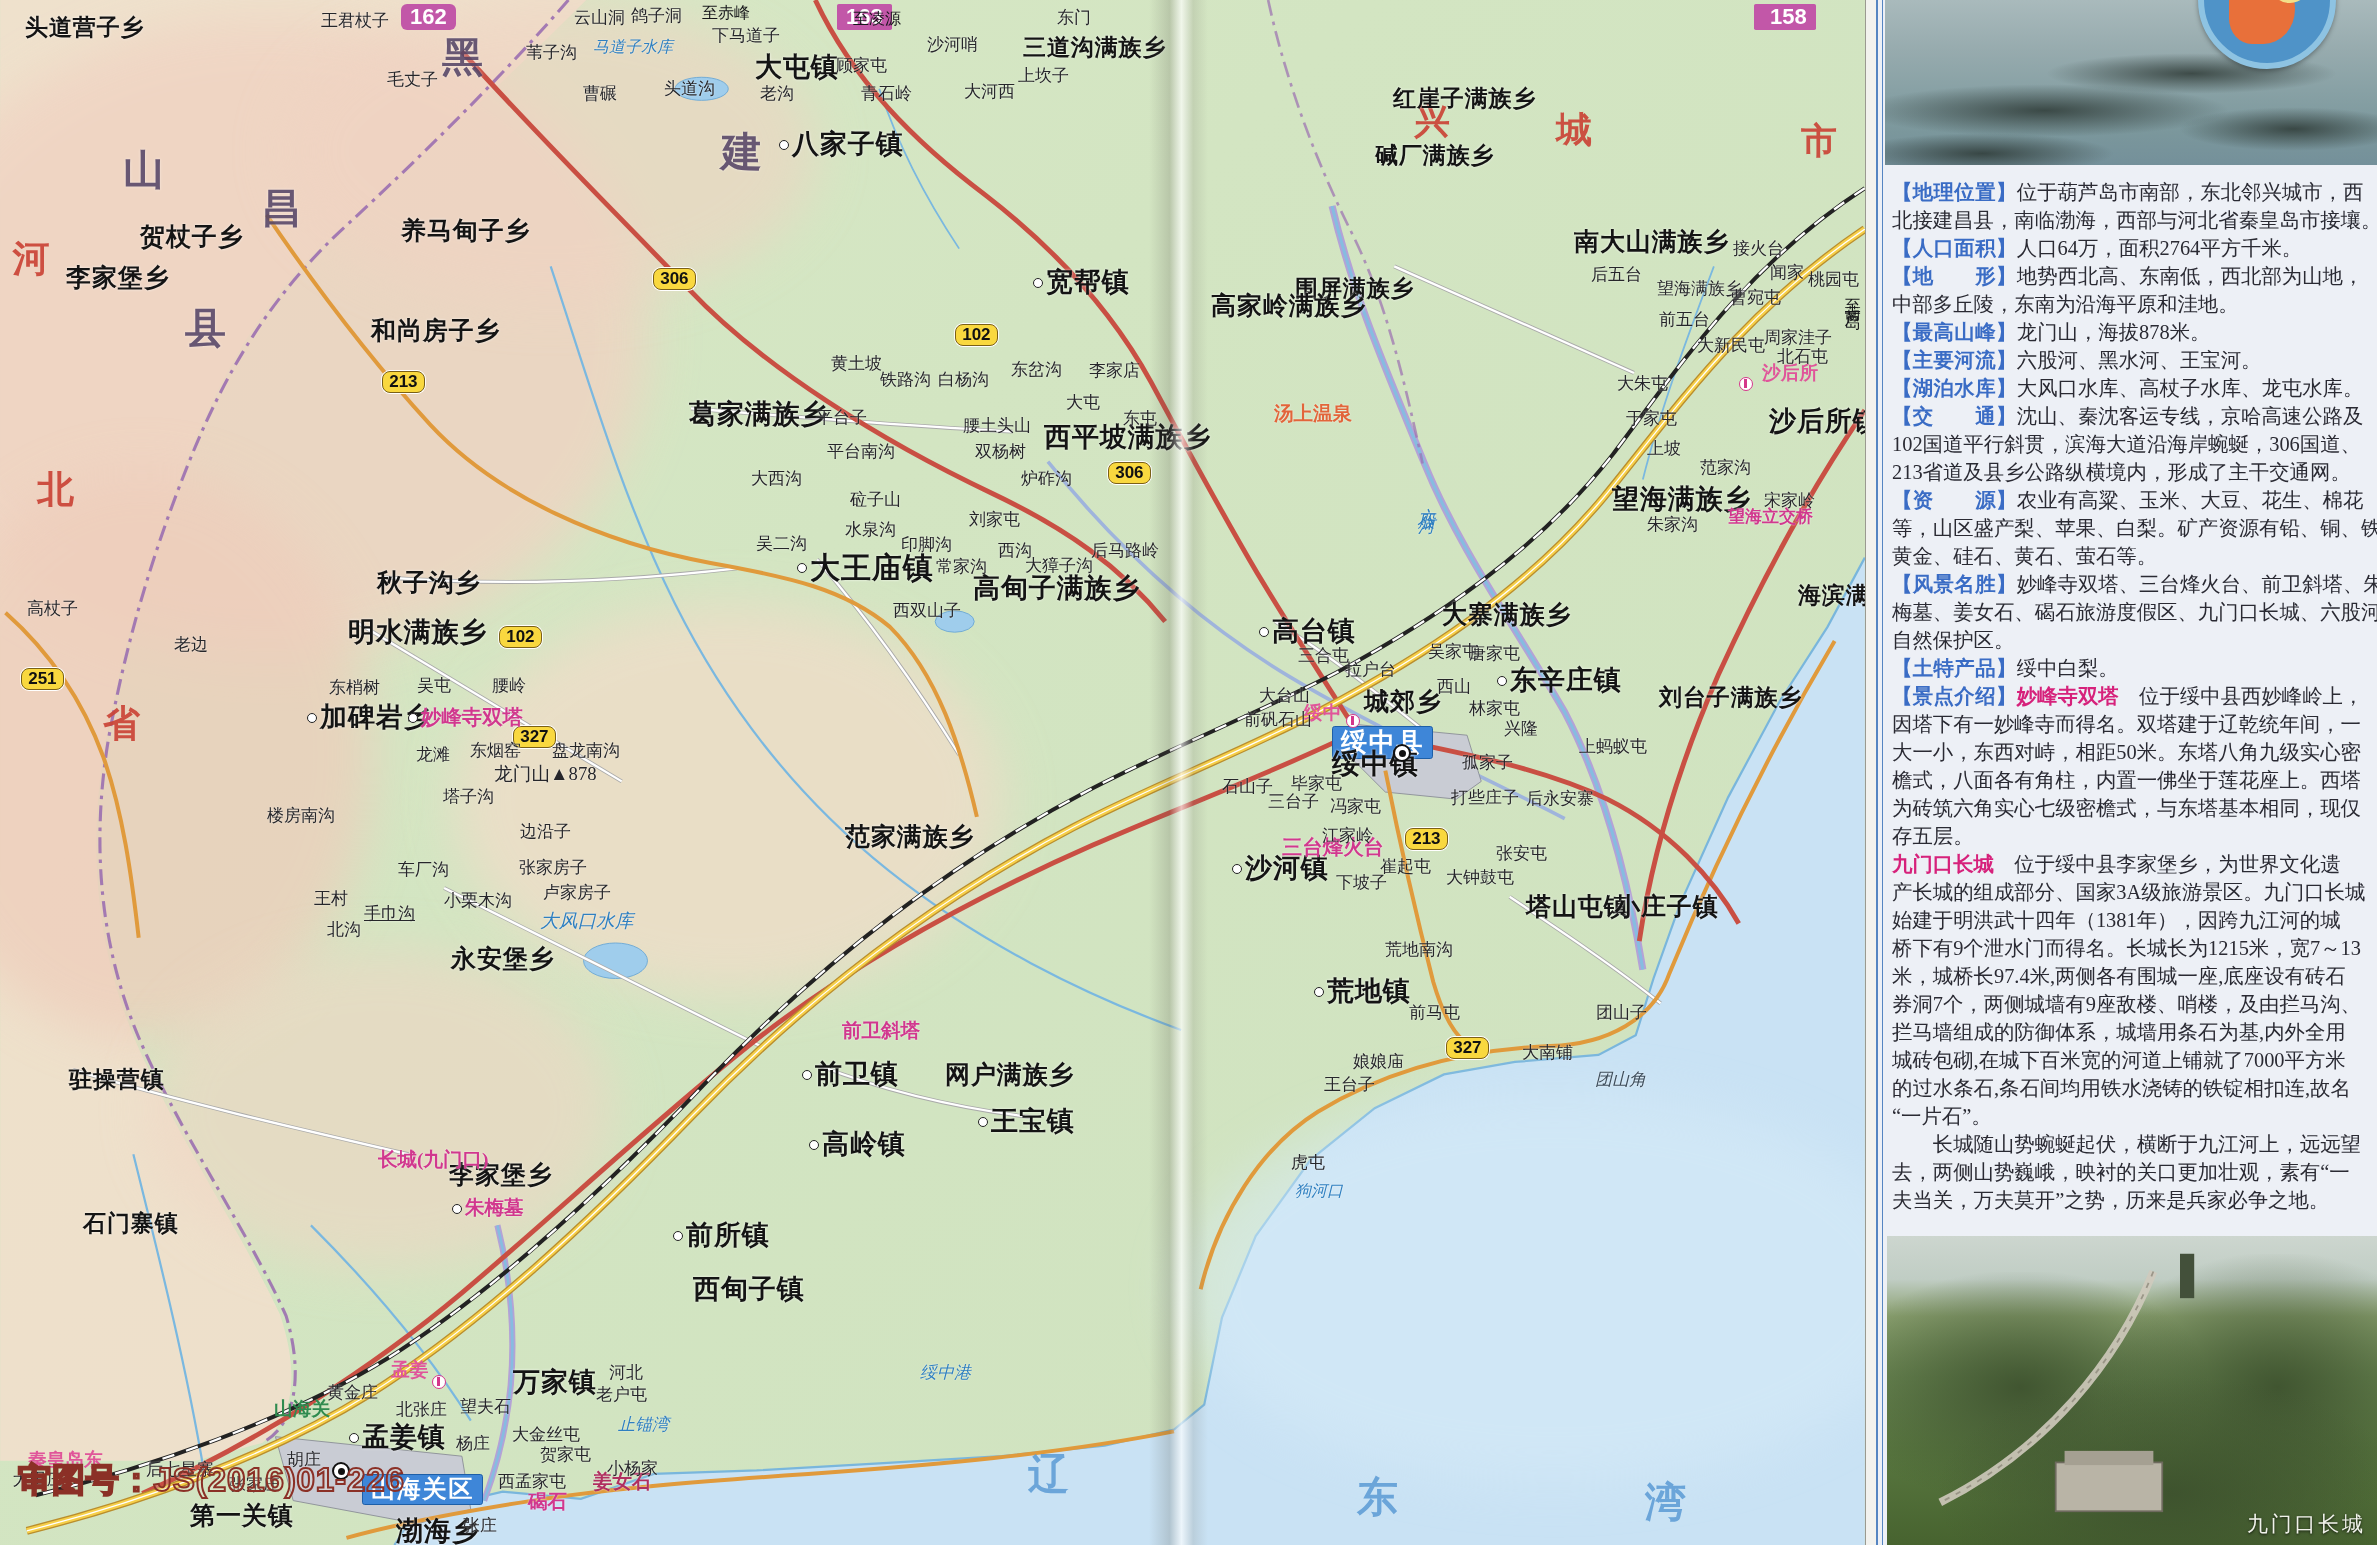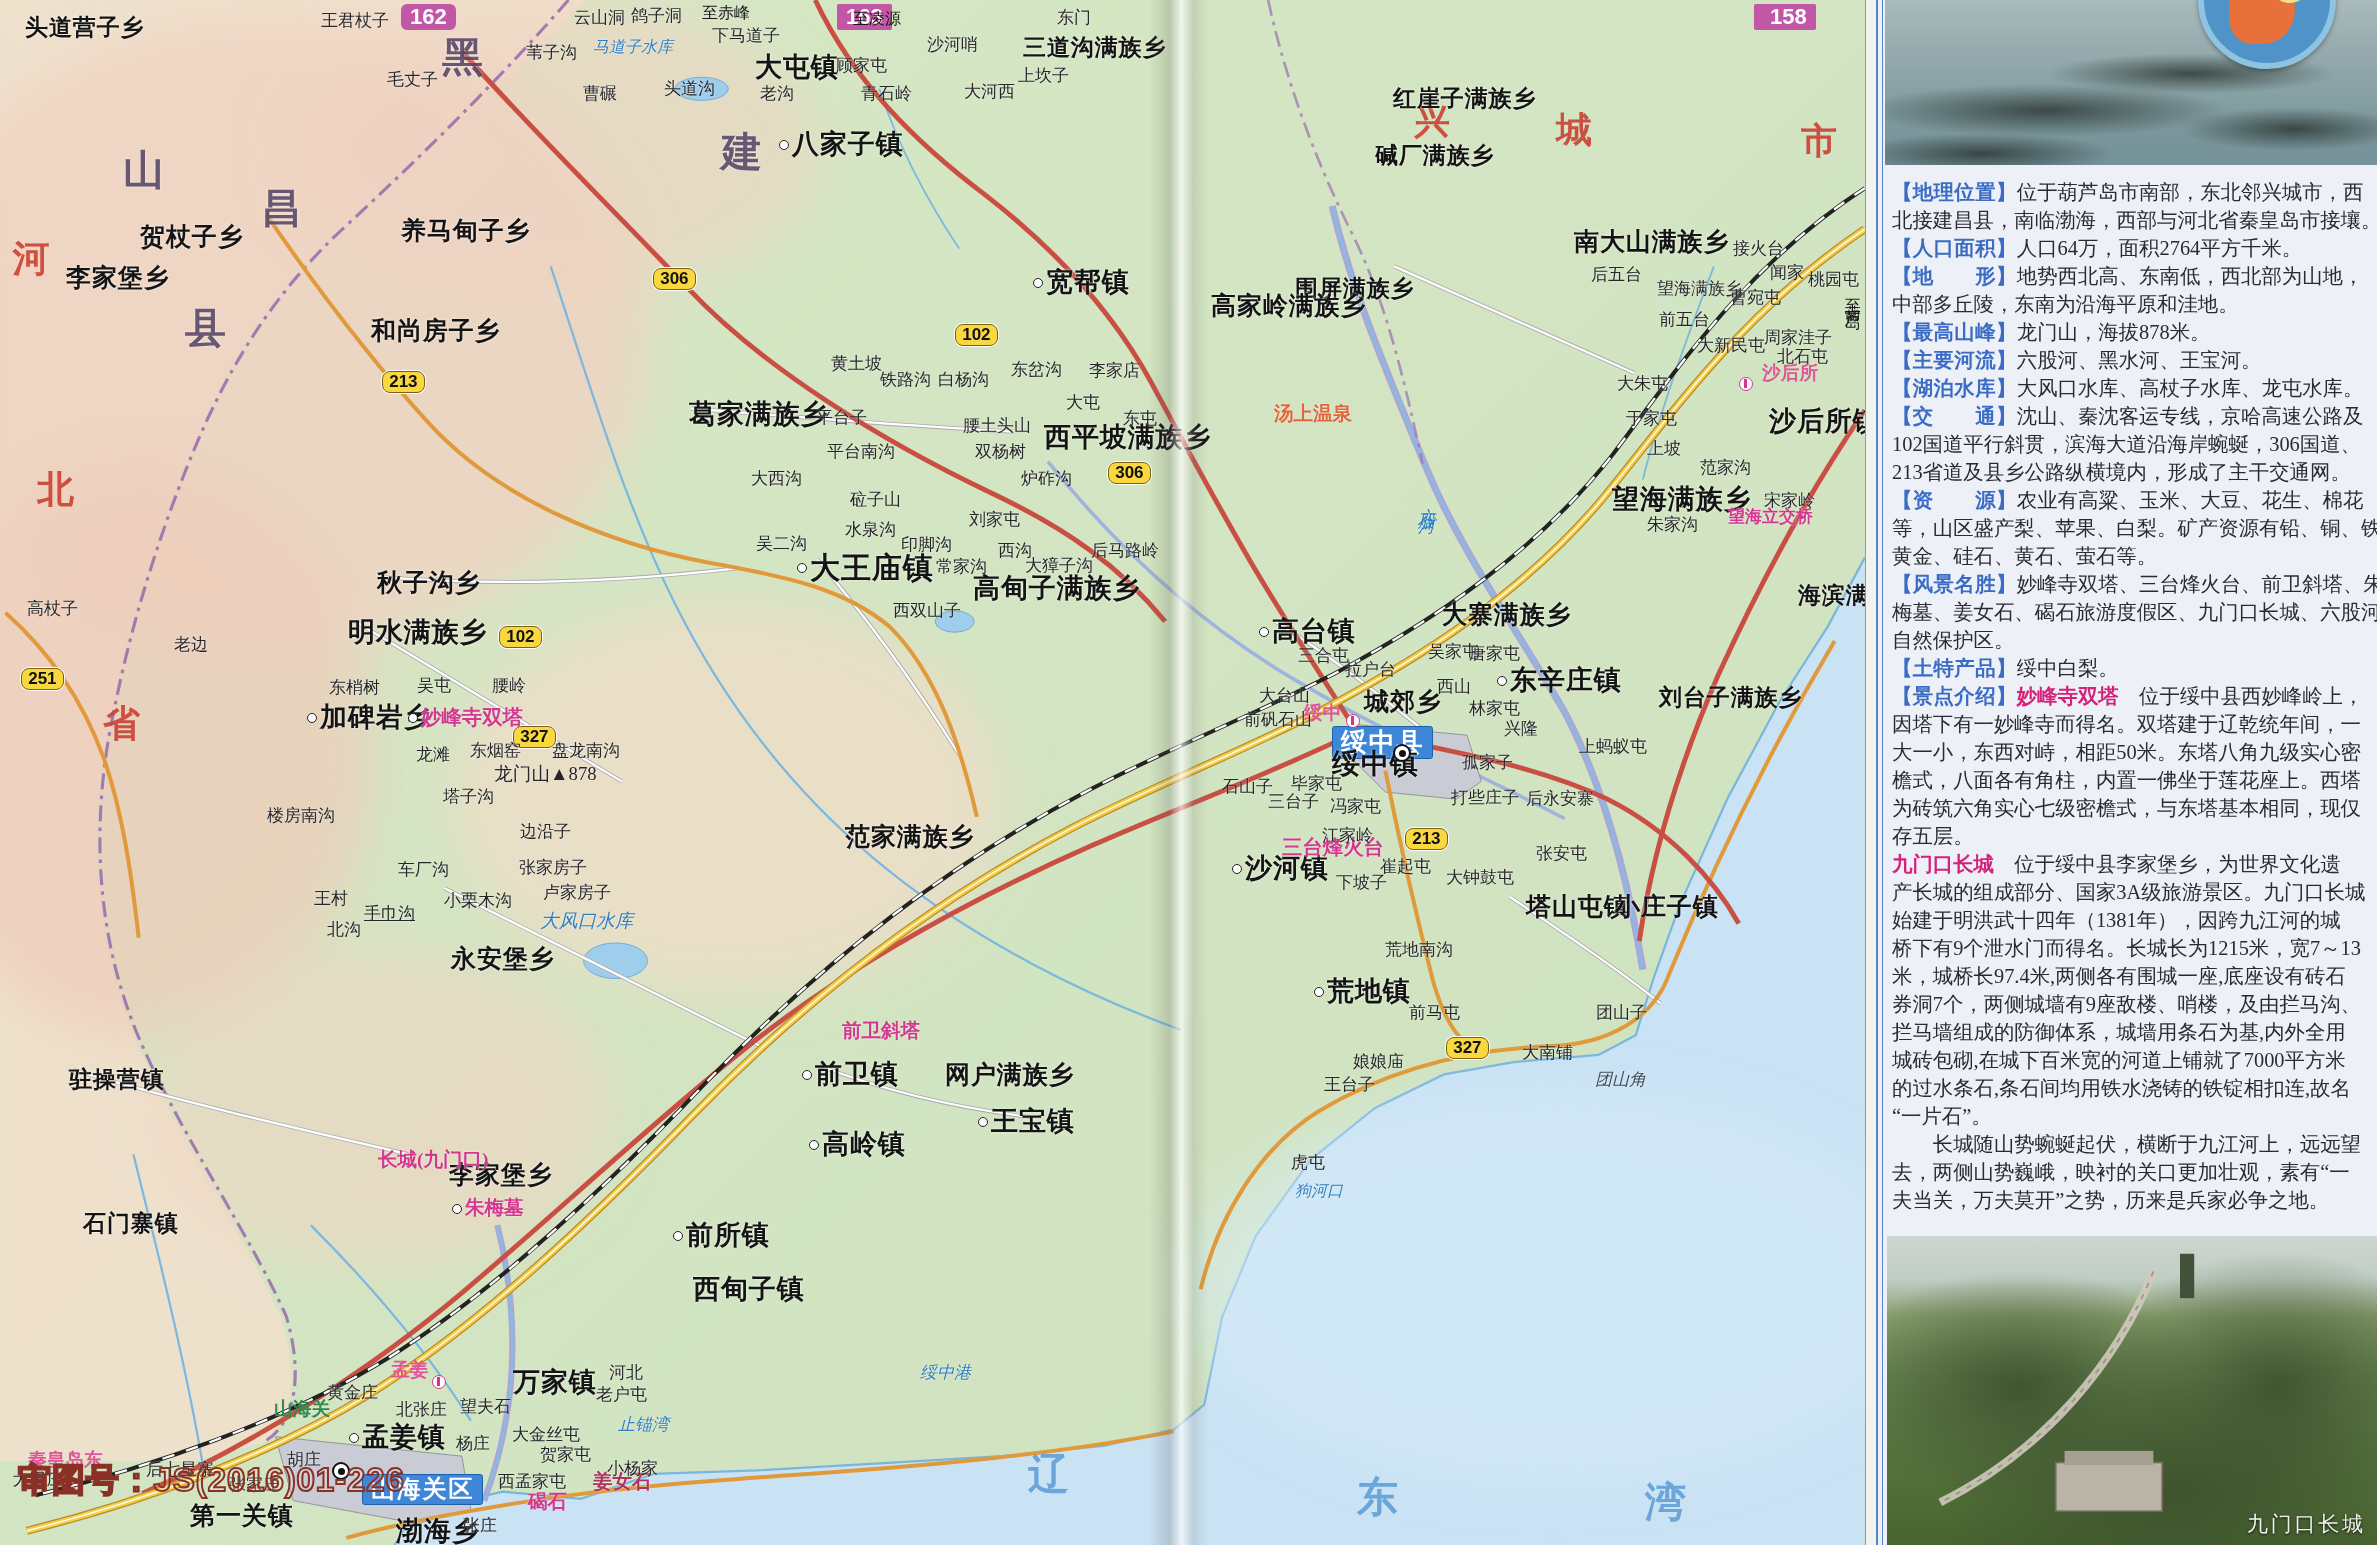--- a/index.html
+++ b/index.html
@@ -323,21 +323,21 @@
       <div class="lab vil" style="position: absolute; left: 1259px; top: 687px;"><span>大台山</span></div>
       <div class="lab vil" style="position: absolute; left: 1244px; top: 711px;"><span>前矾石山</span></div>
       <div class="lab vil" style="position: absolute; left: 1462px; top: 754px;"><span>孤家子</span></div>
       <div class="lab vil" style="position: absolute; left: 1579px; top: 738px;"><span>上蚂蚁屯</span></div>
       <div class="lab vil" style="position: absolute; left: 1291px; top: 775px;"><span>毕家屯</span></div>
       <div class="lab vil" style="position: absolute; left: 1268px; top: 793px;"><span>三台子</span></div>
       <div class="lab vil" style="position: absolute; left: 1330px; top: 798px;"><span>冯家屯</span></div>
       <div class="lab vil" style="position: absolute; left: 1322px; top: 827px;"><span>江家岭</span></div>
       <div class="lab vil" style="position: absolute; left: 1451px; top: 789px;"><span>打些庄子</span></div>
       <div class="lab vil" style="position: absolute; left: 1526px; top: 790px;"><span>后永安寨</span></div>
-      <div class="lab vil" style="position: absolute; left: 1496px; top: 845px; margin-left: 40px;"><span>张安屯</span></div>
+      <div class="lab vil" style="position: absolute; left: 1496px; top: 845px;"><span>张安屯</span></div>
       <div class="lab vil" style="position: absolute; left: 1446px; top: 869px;"><span>大钟鼓屯</span></div>
       <div class="lab vil" style="position: absolute; left: 1380px; top: 858px;"><span>崔起屯</span></div>
       <div class="lab vil" style="position: absolute; left: 1336px; top: 874px;"><span>下坡子</span></div>
       <div class="lab vil" style="position: absolute; left: 1222px; top: 778px;"><span>石山子</span></div>
       <div class="lab vil" style="position: absolute; left: 1733px; top: 240px;"><span>接火台</span></div>
       <div class="lab vil" style="position: absolute; left: 1770px; top: 264px;"><span>闻家</span></div>
       <div class="lab vil" style="position: absolute; left: 1808px; top: 271px;"><span>桃园屯</span></div>
       <div class="lab vil" style="position: absolute; left: 1657px; top: 280px;"><span>望海满族乡</span></div>
       <div class="lab vil" style="position: absolute; left: 1730px; top: 289px;"><span>曹宛屯</span></div>
       <div class="lab vil" style="position: absolute; left: 1659px; top: 311px;"><span>前五台</span></div>

